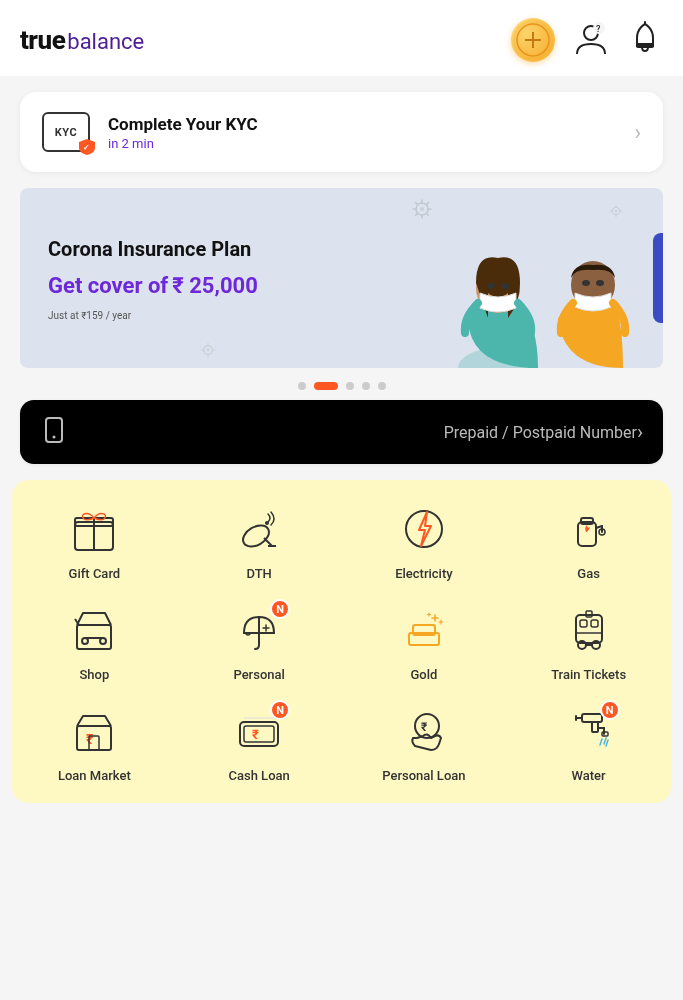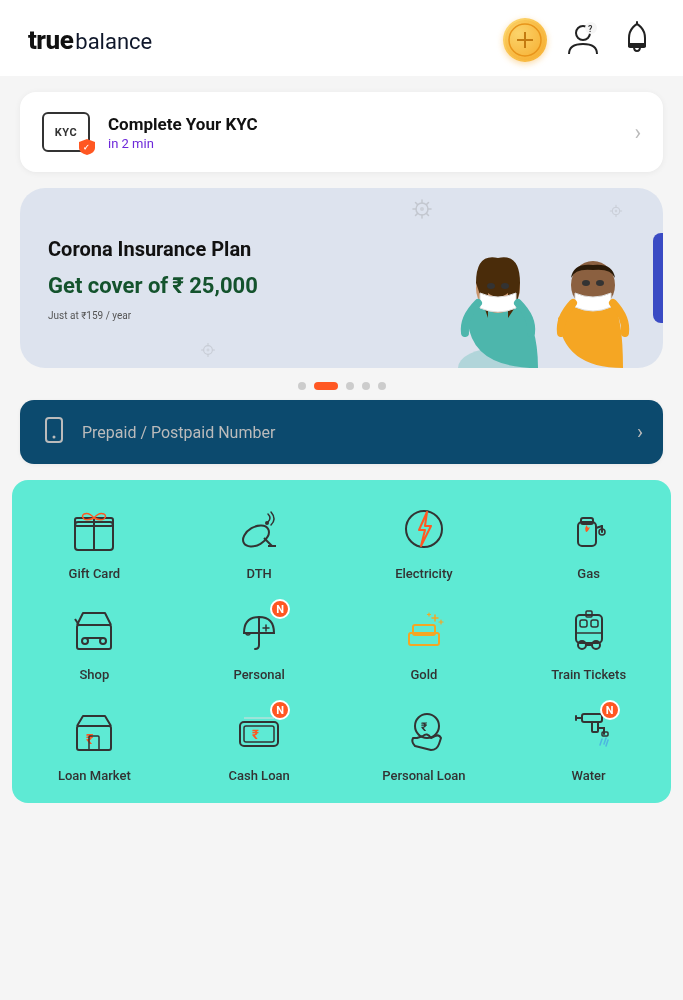--- a/index.html
+++ b/index.html
@@ -11,37 +11,37 @@
       min-height: 1000px;
       overflow-x: hidden;
     }
 
     
     .header {
       background: #fff;
       display: flex;
       align-items: center;
       justify-content: space-between;
-      padding: 18px 28px 14px;
+      padding: 18px 20px 14px;
     }
     .logo {
       display: flex;
       align-items: baseline;
       gap: 2px;
     }
     .logo-true {
       font-size: 26px;
       font-weight: 800;
       color: #111;
       letter-spacing: -0.5px;
     }
     .logo-balance {
       font-size: 22px;
       font-weight: 400;
-      color: #0f172a;
+      color: #4c1d95;
     }
     .header-icons {
       display: flex;
       align-items: center;
       gap: 18px;
     }
     .coin-icon {
       width: 44px;
       height: 44px;
       border-radius: 50%;
@@ -102,21 +102,21 @@
     }
 
     
     .carousel-wrap {
       position: relative;
       margin: 0 20px;
       overflow: hidden;
     }
     .carousel-slide {
       background: #dde3ee;
-      border-radius: 25px;
+      border-radius: 8px;
       padding: 30px 28px 28px;
       min-height: 180px;
       position: relative;
       overflow: hidden;
       display: flex;
       flex-direction: column;
       justify-content: center;
     }
     .carousel-side-left {
       position: absolute;
@@ -142,21 +142,21 @@
       z-index: 2;
       position: relative;
     }
     .carousel-title {
       font-size: 20px;
       font-weight: 700;
       color: #111;
     }
     .carousel-subtitle {
       font-size: 16px;
-      color: #14532d;
+      color: #6d28d9;
       margin-top: 12px;
     }
     .carousel-subtitle span {
       font-size: 22px;
       font-weight: 700;
     }
     .carousel-note {
       font-size: 10px;
       color: #555;
       margin-top: 12px;
@@ -176,46 +176,46 @@
       background: #ccc;
     }
     .dot.active {
       width: 24px;
       border-radius: 4px;
       background: #ff5722;
     }
 
     
     .search-bar {
-      background: #0c4a6e;
+      background: #000000;
       margin: 0 20px 16px;
       border-radius: 14px;
       padding: 16px 20px;
       display: flex;
       align-items: center;
-      gap: 14px;
       box-shadow: 0 1px 4px rgba(0,0,0,0.05);
       cursor: pointer;
+      text-align: right;
     }
     .phone-icon-wrap {
       color: #bbb;
     }
     .search-placeholder {
       color: #bbb;
       font-size: 16px;
       flex: 1;
     }
     .search-arrow {
       color: #bbb;
       font-size: 20px;
     }
 
     
     .services-grid {
-      background: #5eead4;
+      background: #fef9c3;
       margin: 0 12px 10px;
       border-radius: 16px;
       padding: 10px 0;
     }
     .grid-row {
       display: flex;
       justify-content: space-around;
       padding: 10px 0;
     }
     .grid-item {

